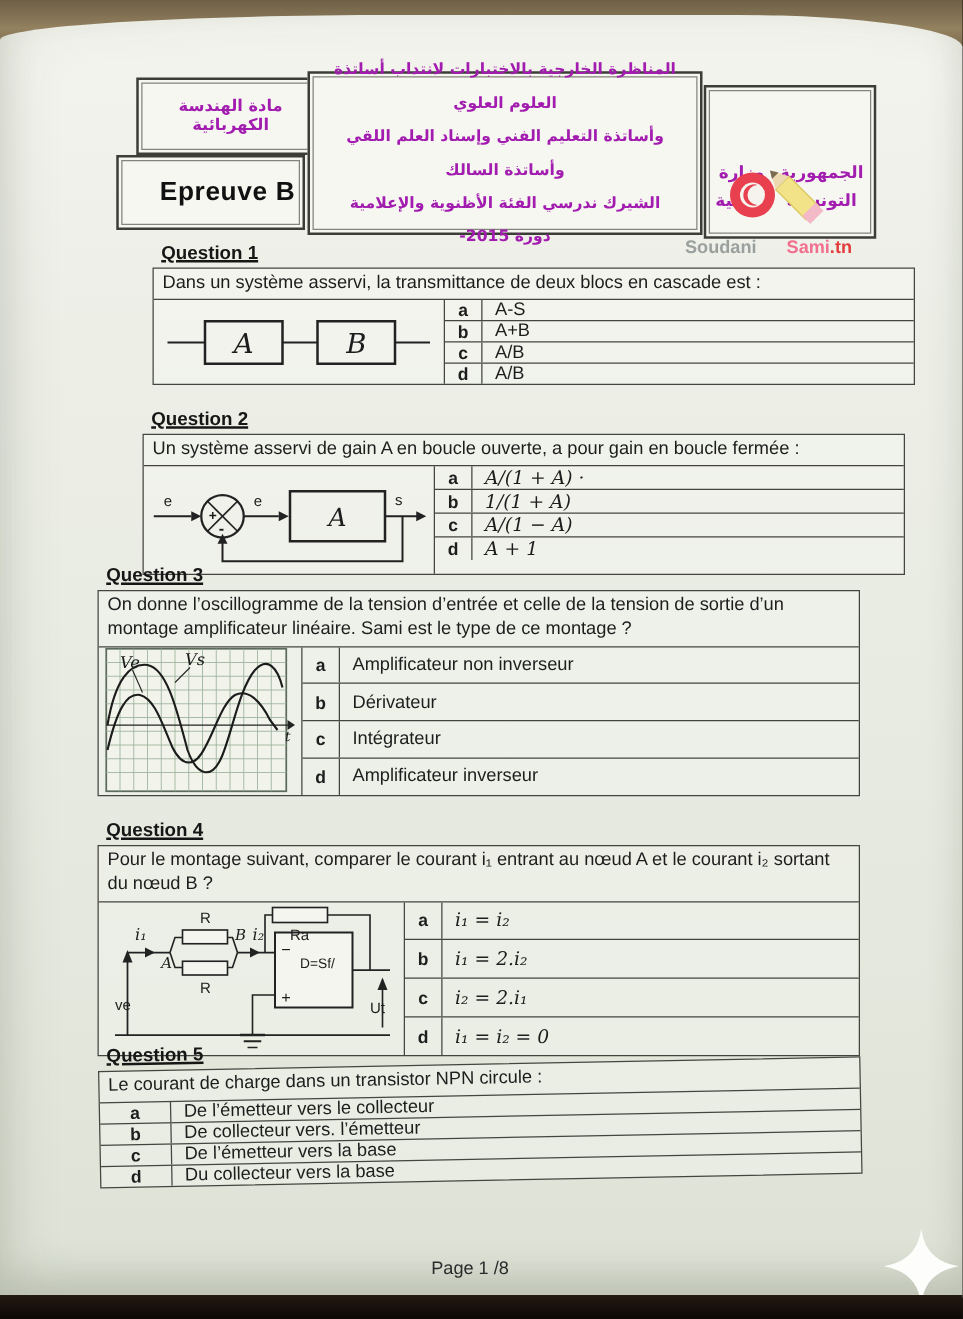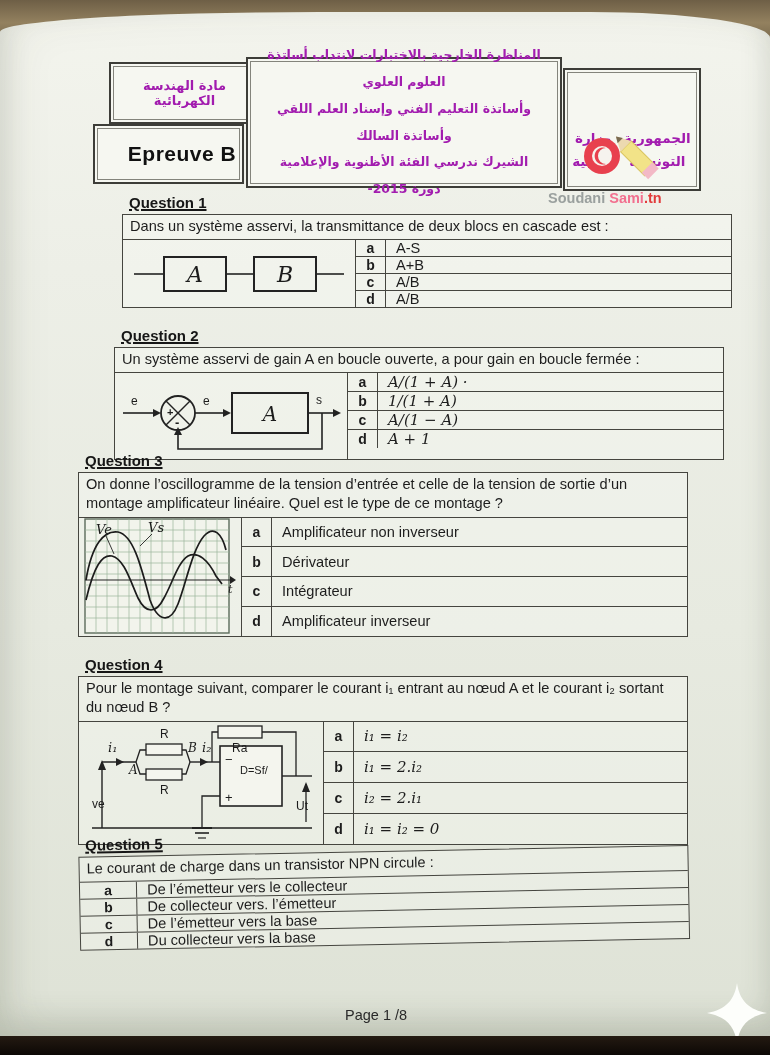--- a/index.html
+++ b/index.html
@@ -34,21 +34,21 @@
   .hdr-left-bot{left:93px;top:112px;width:147px;height:56px;}
   .epreuve{font-size:21px;font-weight:bold;color:#111;letter-spacing:.5px;padding-left:27px;}
   .hdr-center{left:246px;top:45px;width:312px;height:127px;}
   .hdr-center .dbox-inner{flex-direction:column;font-size:12.5px;line-height:2.15;padding:2px 6px;}
   .hdr-right{left:563px;top:56px;width:134px;height:119px;}
   .hdr-right .dbox-inner{font-size:13.5px;line-height:1.7;justify-content:flex-start;padding-top:40px;}
   
   .watermark{position:absolute;left:576px;top:118px;width:150px;height:80px;z-index:5;}
   .wm-text{position:absolute;left:-28px;top:60px;font-size:14.5px;font-weight:bold;white-space:nowrap;}
   .wm-gray{color:#9aa09e;}
-  .wm-pink{color:#f2708f;}
+  .wm-pink{color:#f2708f;padding-left:20px;}
   .wm-red{color:#e23b3b;}
   
   .q{position:absolute;left:78px;width:610px;color:#1d1d1d;}
   .q-title{font-size:15px;font-weight:bold;text-decoration:underline;text-decoration-thickness:2px;
     margin:0 0 3px 7px;color:#161616;}
   .q-table{border:1.6px solid #45453f;background:rgba(250,251,246,.35);}
   .q-prompt{border-bottom:1.6px solid #45453f;padding:2px 7px 3px;font-size:14.6px;line-height:1.32;}
   .q-body{display:flex;align-items:stretch;}
   .q-diagram{flex:0 0 auto;display:flex;align-items:center;justify-content:center;}
   .q-opts{flex:1 1 auto;border-left:1.6px solid #45453f;display:flex;flex-direction:column;}
@@ -196,21 +196,21 @@
             <div class="q-text math">A + 1</div>
           </div>
         </div>
       </div>
     </div>
   </div>
 
   <div class="q" style="top:440px;">
     <div class="q-title">Question 3</div>
     <div class="q-table">
-      <div class="q-prompt">On donne l’oscillogramme de la tension d’entrée et celle de la tension de sortie d’un montage amplificateur linéaire. Quel est le type de ce montage ?</div>
+      <div class="q-prompt">On donne l’oscillogramme de la tension d’entrée et celle de la tension de sortie d’un montage amplificateur linéaire. Sami est le type de ce montage ?</div>
       <div class="q-body">
         <div class="q-diagram" style="width:162px;">
           <svg width="152" height="118" viewBox="0 0 152 118">
             <rect x="1" y="1" width="144" height="114" fill="#f2f4ec" stroke="#5c6b5c" stroke-width="1.4"></rect>
             <g stroke="#9cb49c" stroke-width="0.7">
               <line x1="12" y1="1" x2="12" y2="115"></line>
                 <line x1="23" y1="1" x2="23" y2="115"></line>
               <line x1="34" y1="1" x2="34" y2="115"></line>
                 <line x1="45" y1="1" x2="45" y2="115"></line>
               <line x1="56" y1="1" x2="56" y2="115"></line>

